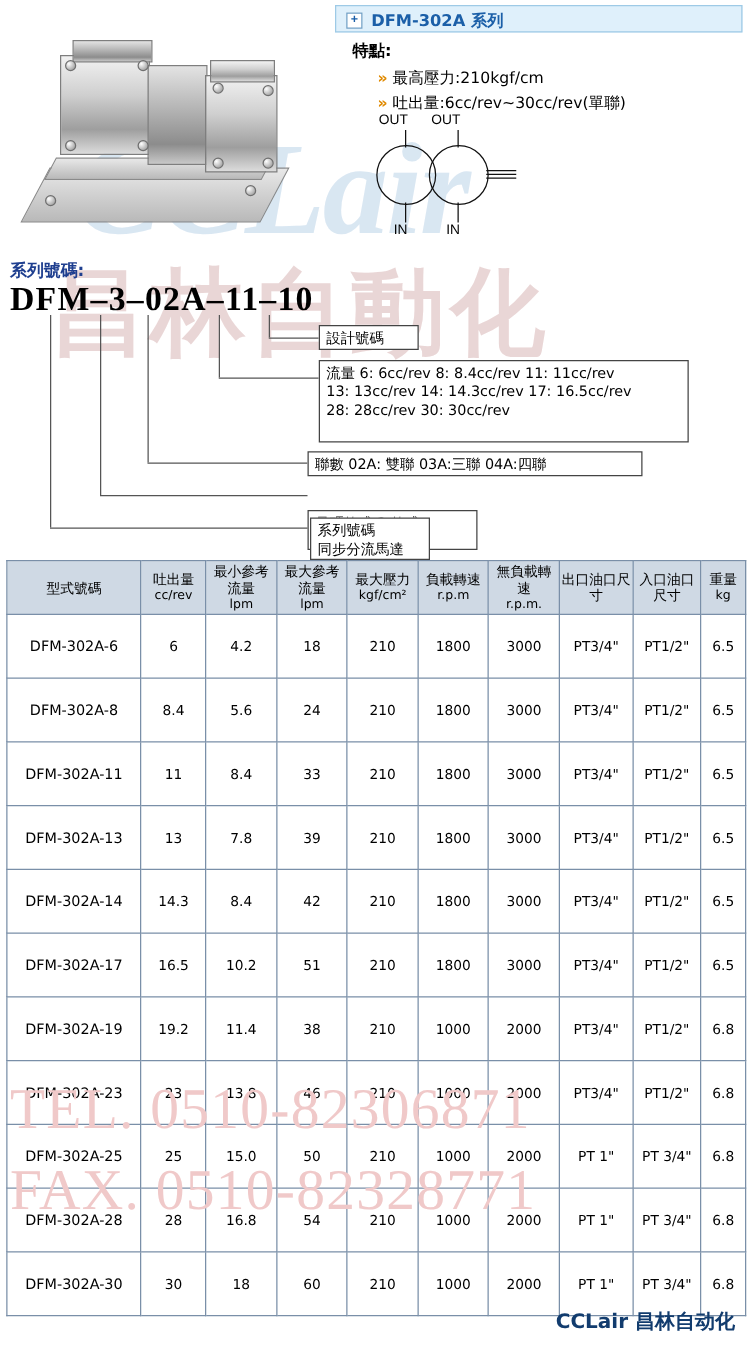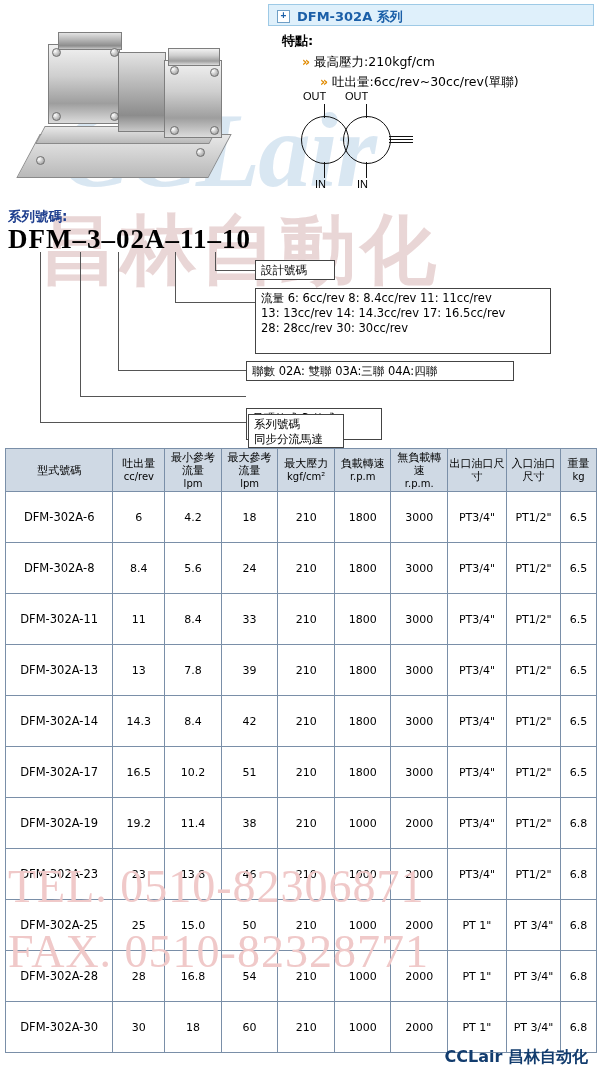--- a/index.html
+++ b/index.html
@@ -88,21 +88,21 @@
     position:absolute;left:282px;top:32px;
     font-size:13px;font-weight:bold;color:#000;
     font-family:"DejaVu Sans", sans-serif;
   }
   .feat{
     position:absolute;font-size:12.5px;color:#000;
     font-family:"DejaVu Sans", sans-serif;
   }
   .feat .mk{color:#e08a00;font-weight:bold;margin-right:4px;}
   .feat-1{left:302px;top:54px;}
-  .feat-2{left:320px;top:74px;text-align:center;}
+  .feat-2{left:302px;top:74px;text-align:center;}
 
   
   .gears{position:absolute;left:295px;top:92px;width:120px;height:100px;}
   .gear{
     position:absolute;width:46px;height:46px;border-radius:50%;
     border:1.5px solid #111;background:transparent;
   }
   .g1{left:6px;top:24px;}
   .g2{left:48px;top:24px;}
   .glabel{position:absolute;font-size:11px;font-family:Liberation Sans, sans-serif;text-align:right;}

